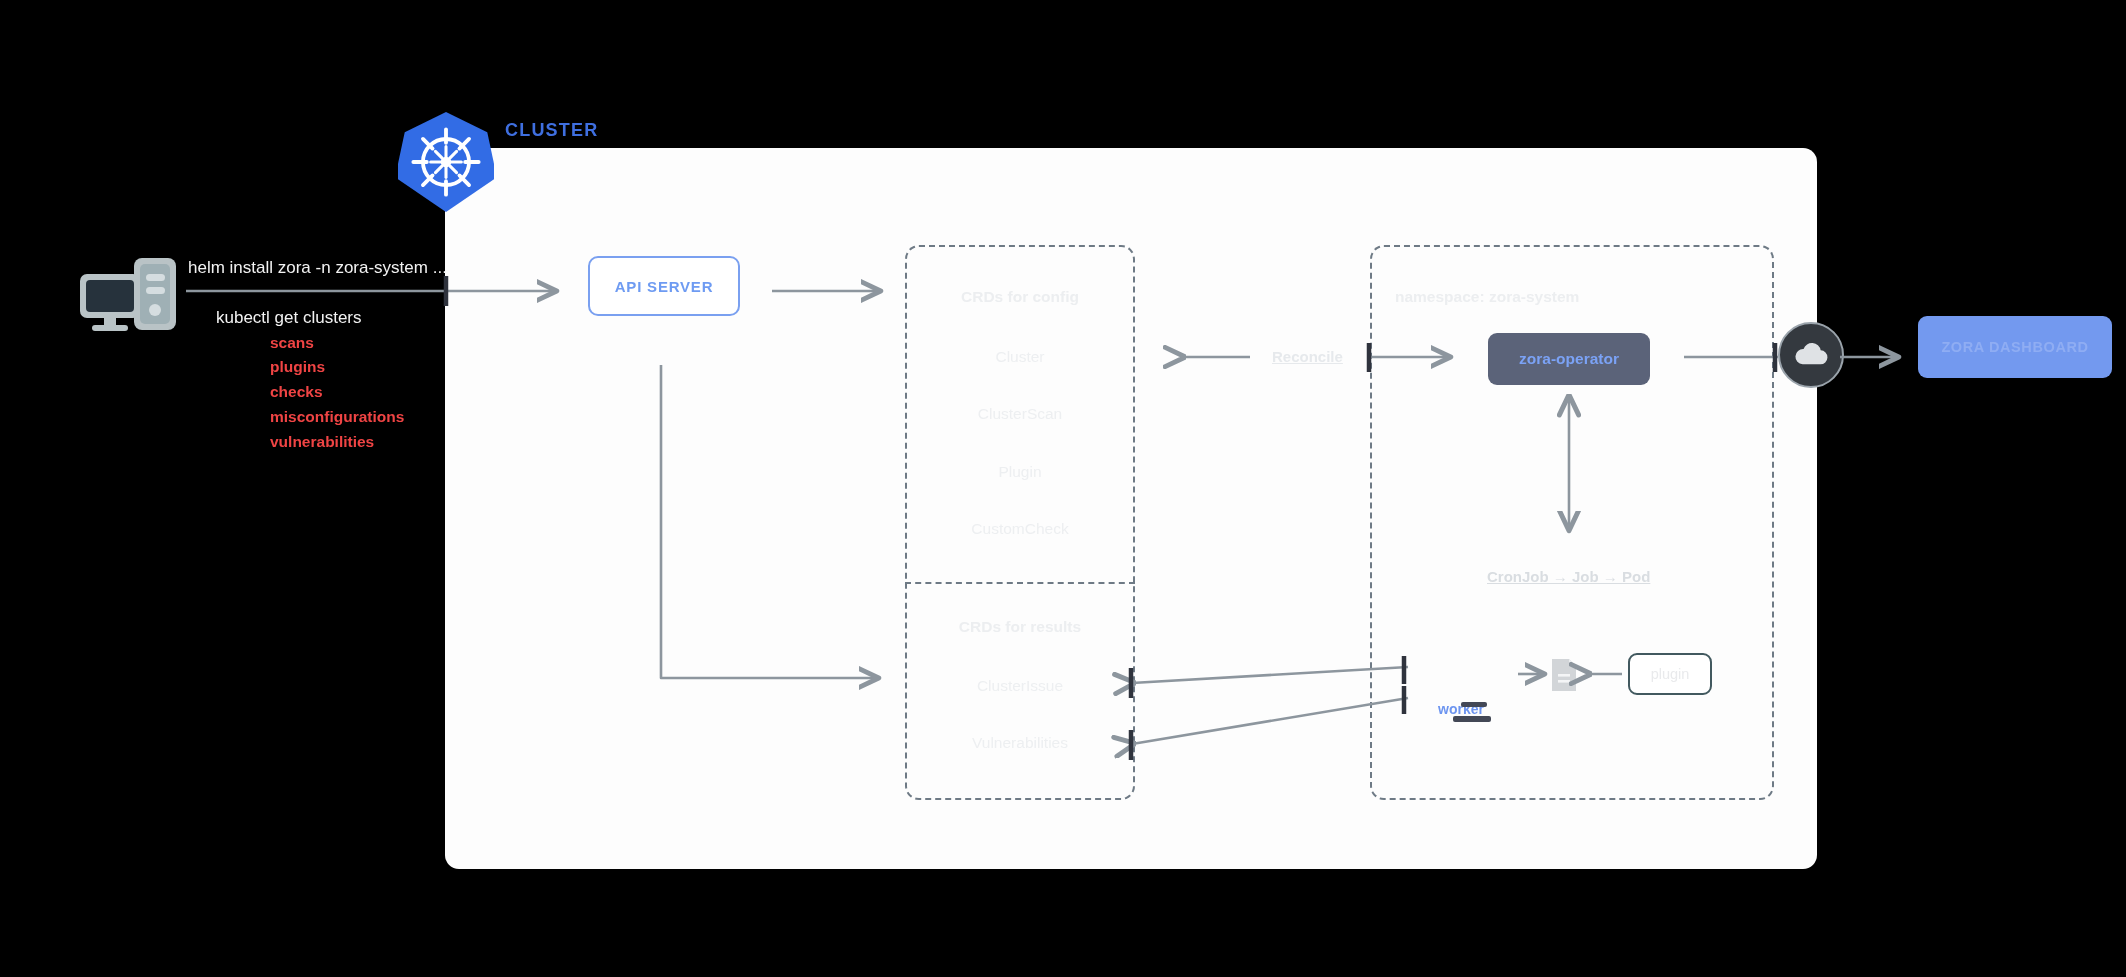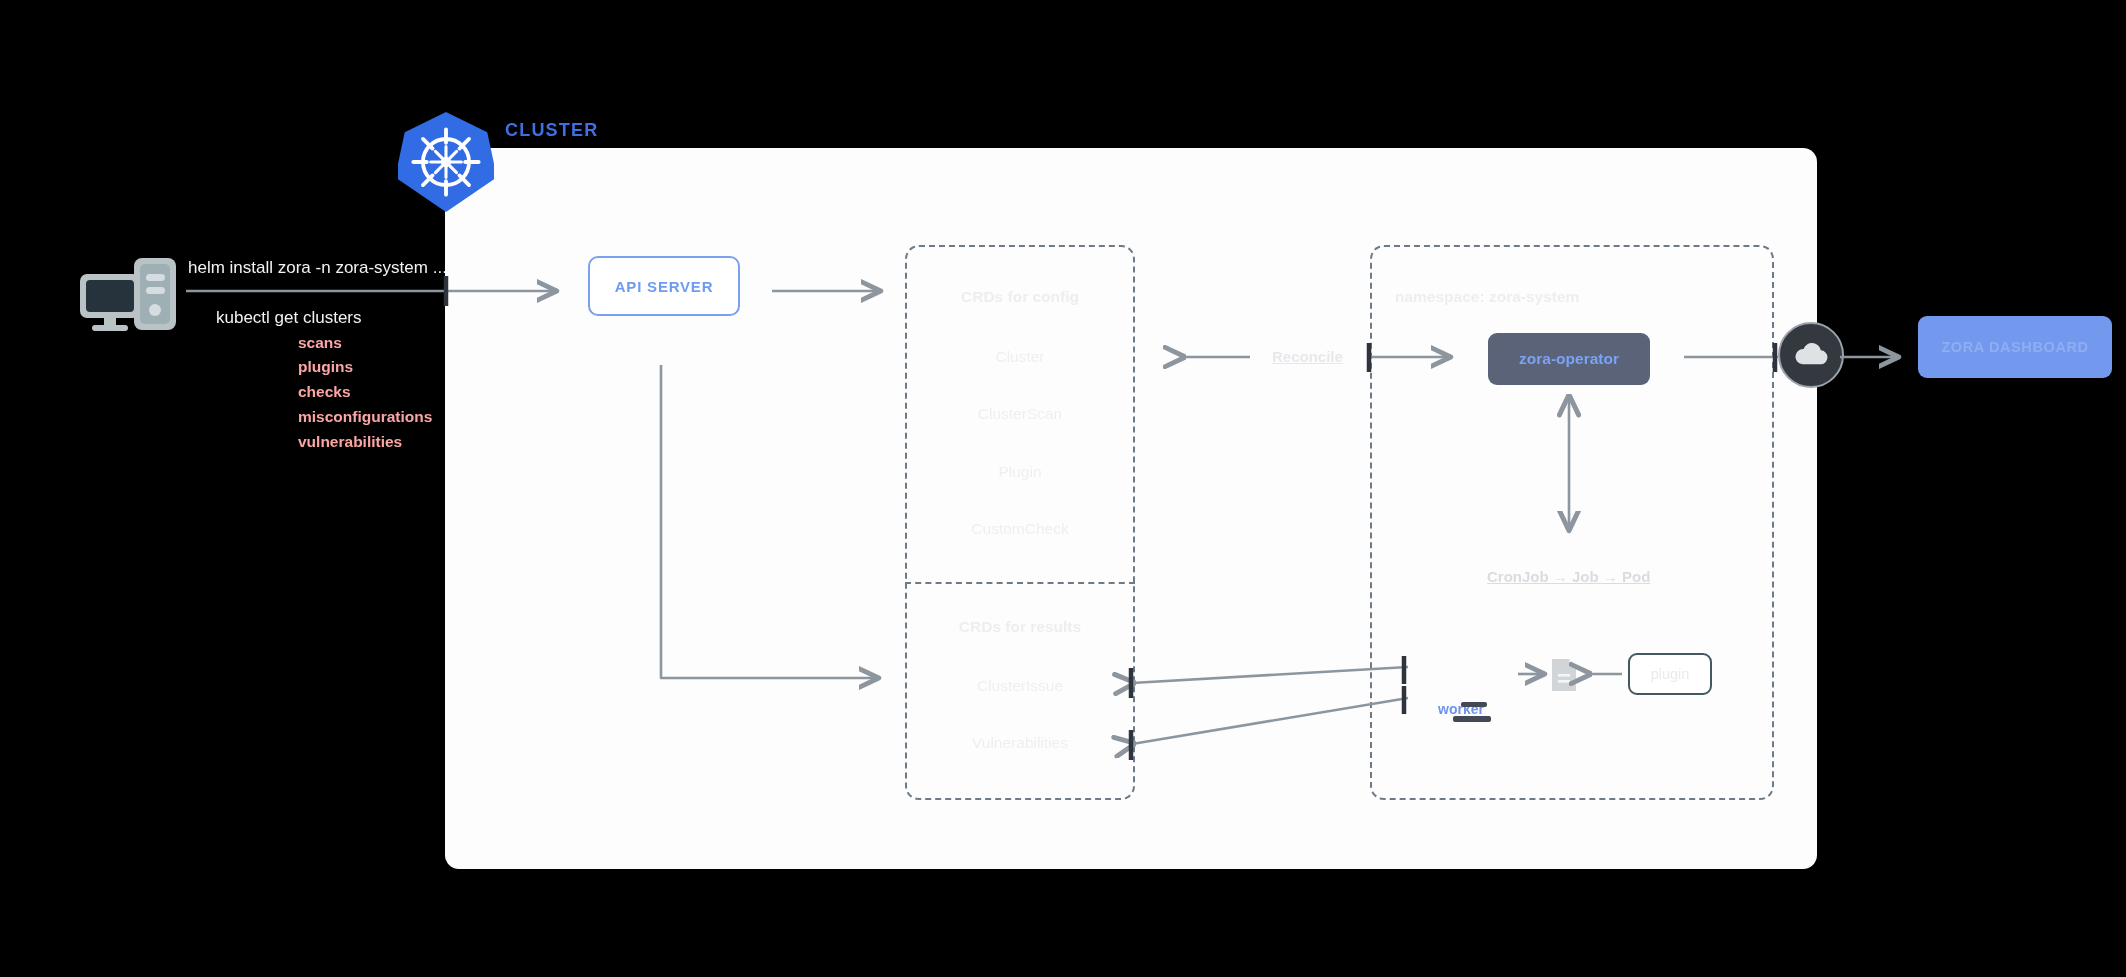--- a/index.html
+++ b/index.html
@@ -18,21 +18,21 @@
   #cluster-label{position:absolute;left:505px;top:120px;font-size:18px;font-weight:bold;
                  letter-spacing:1.2px;color:#3f6fe0;}
 
   
   #desktop{position:absolute;left:76px;top:252px;width:104px;height:84px;}
 
   
   .cmd{position:absolute;color:#f2f2f2;font-size:17px;white-space:nowrap;}
   #cmd-helm{left:188px;top:258px;}
   #cmd-kubectl{left:176px;top:308px;margin-left:40px;}
-  .sub{position:absolute;color:#fca5a5;font-size:15.5px;font-weight:bold;white-space:nowrap;left:270px;margin-left:28px;}
+  .sub{position:absolute;color:#ef4444;font-size:15.5px;font-weight:bold;white-space:nowrap;left:270px;}
 
   
   .rbox{position:absolute;box-sizing:border-box;display:flex;align-items:center;
         justify-content:center;border-radius:10px;}
 
   #api-server{left:588px;top:256px;width:152px;height:60px;border:2.5px solid #7aa0f0;
               background:#fff;color:#6e9bf2;font-size:15px;font-weight:bold;letter-spacing:.8px;}
 
   #zora-operator{left:1488px;top:333px;width:162px;height:52px;background:#5b6379;
                  color:#7ba2f5;font-size:15.5px;font-weight:bold;border-radius:9px;}

